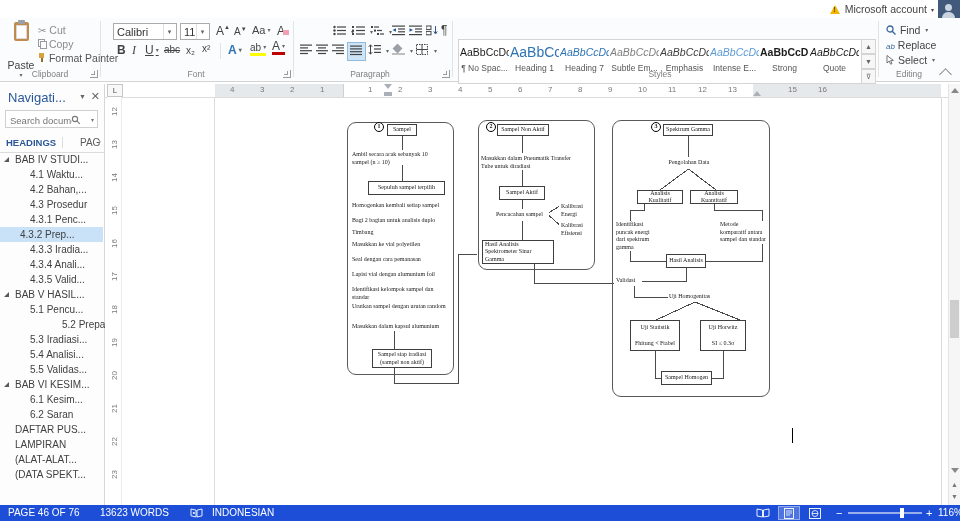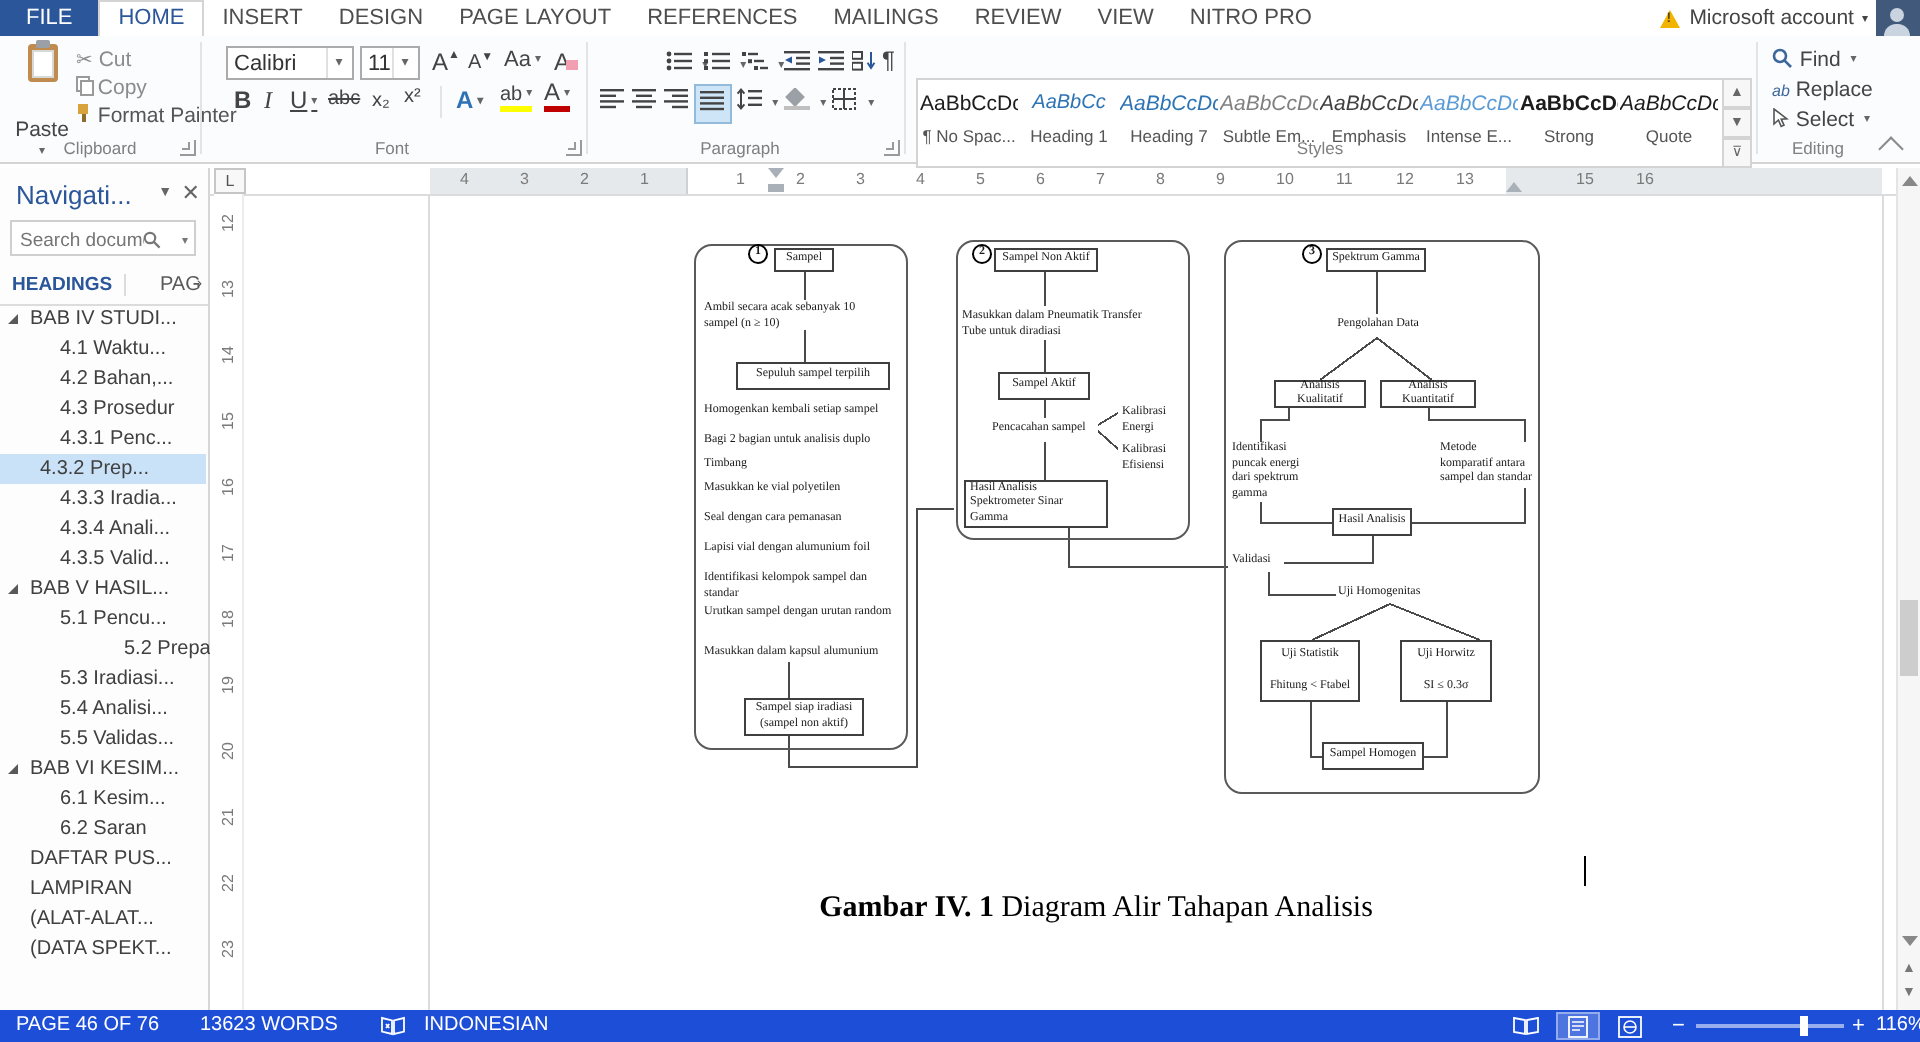--- a/index.html
+++ b/index.html
@@ -26,21 +26,21 @@
   .rbtn{position:absolute;font-size:11px;color:#444;}
   .dd:after{content:"▾";font-size:6px;color:#666;margin-left:2px;vertical-align:2px;}
   .combo{position:absolute;height:17px;background:#fff;border:1px solid #ababab;font-size:11px;line-height:16px;padding:0 3px;box-sizing:border-box;color:#333;}
   .combo .arr{position:absolute;right:1px;top:0;width:11px;height:15px;font-size:7px;color:#666;text-align:center;line-height:15px;border-left:1px solid #e0e0e0;}
   .small-ico{font-size:10px;}
   .ubar{border-bottom:3px solid;line-height:11px;}
   .active-btn{background:#cde5f7;border:1px solid #92badb;}
   .chip{position:absolute;top:23px;height:41px;text-align:center;overflow:hidden;cursor:default;}
   .chip-sample{display:block;font-size:10.5px;line-height:22px;height:22px;color:#1c1c1c;white-space:nowrap;}
   .chip-name{display:block;font-size:8.5px;color:#555;white-space:nowrap;}
-  .chip.c1 .chip-sample{font-size:10px;color:#2e74b5;font-style:italic;}
+  .chip.c1 .chip-sample{font-size:14px;color:#2e74b5;}
   .chip.c2 .chip-sample{font-style:italic;color:#2e74b5;}
   .chip.c3 .chip-sample{font-style:italic;color:#808080;}
   .chip.c4 .chip-sample{font-style:italic;color:#404040;}
   .chip.c5 .chip-sample{font-style:italic;color:#5b9bd5;}
   .chip.c6 .chip-sample{font-weight:bold;}
   .chip.c7 .chip-sample{font-style:italic;}
   .scrbtn{position:absolute;width:15px;height:15px;border:1px solid #d4d4d4;background:#f7f7f7;box-sizing:border-box;font-size:7px;color:#666;text-align:center;line-height:13px;}
   
   #navpane{position:absolute;left:0;top:84px;width:105px;height:421px;background:#fdfdfd;border-right:1px solid #d6d6d6;box-sizing:border-box;}
   #nav-title{position:absolute;left:8px;top:6px;font-size:13px;color:#2b579a;white-space:nowrap;}
@@ -89,32 +89,20 @@
   .vicon{position:absolute;top:1px;width:22px;height:14px;display:flex;align-items:center;justify-content:center;box-sizing:border-box;}
   .vicon.active{background:rgba(255,255,255,.22);border:1px solid rgba(255,255,255,.4);}
   #zoomtrack{position:absolute;top:7px;width:74px;height:2px;background:rgba(255,255,255,.55);}
   #zoomthumb{position:absolute;top:3px;width:4px;height:10px;background:#fff;}
 </style>
 </head>
 <body>
 
 <div id="app">
 
-  <div id="tabbar">
-    <div class="tab file">FILE</div>
-    <div class="tab active">HOME</div>
-    <div class="tab">INSERT</div>
-    <div class="tab">DESIGN</div>
-    <div class="tab">PAGE LAYOUT</div>
-    <div class="tab">REFERENCES</div>
-    <div class="tab">MAILINGS</div>
-    <div class="tab">REVIEW</div>
-    <div class="tab">VIEW</div>
-    <div class="tab">NITRO PRO</div>
-  </div>
   <div id="account">
     <span class="warn-tri"></span>
     <span>Microsoft account</span>
     <span style="font-size:6px;margin-left:4px;">▾</span>
   </div>
   <div id="avatar">
     <span class="head"></span>
     <span class="body"></span>
   </div>
 
@@ -574,23 +562,20 @@
   <div class="dgbox dg" style="left:630px;top:320px;width:50px;height:31px;flex-direction:column;justify-content:space-between;padding:3px 1px;">
     <span>Uji Statistik</span>
     <span>Fhitung &lt; Ftabel</span>
   </div>
   <div class="dgbox dg" style="left:700px;top:320px;width:46px;height:31px;flex-direction:column;justify-content:space-between;padding:3px 1px;">
     <span>Uji Horwitz</span>
     <span>SI ≤ 0.3σ</span>
   </div>
   <div class="dgbox dg" style="left:661px;top:371px;width:51px;height:14px;">Sampel Homogen</div>
 
-  <div id="caption">
-    <span style="font-weight:bold;">Gambar IV. 1</span><span> Diagram Alir Tahapan Analisis</span>
-  </div>
   <div id="cursor"></div>
 
   <div id="vscroll">
     <div class="sarr" style="top:4px;border-bottom:5px solid #888;"></div>
     <div id="sthumb"></div>
     <div class="sarr" style="top:384px;border-top:5px solid #888;"></div>
     <div class="pgnav" style="top:396px;">▲</div>
     <div class="pgnav" style="top:408px;">▼</div>
   </div>
 

